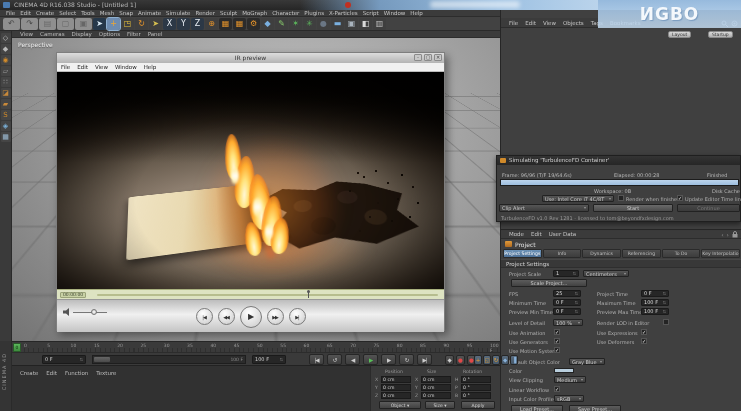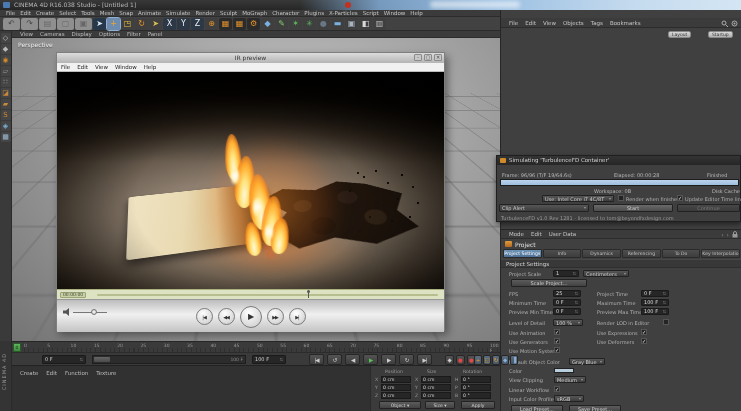--- a/index.html
+++ b/index.html
@@ -205,20 +205,23 @@
 
 <div class="app">
 
   <div class="abs titlebar">
     <span>CINEMA 4D R16.038 Studio - [Untitled 1]</span>
   </div>
   <div class="abs sky"></div>
   <div class="abs cloud"></div>
   <div class="abs appicon"></div>
   <div class="abs reddot" style="left:345px;top:2px;"></div>
+  <div class="abs wm">
+    <span>ИGBO</span>
+  </div>
   <div class="abs chip" style="left:668px;top:31px;"><span>Layout</span></div>
   <div class="abs chip" style="left:708px;top:31px;"><span>Startup</span></div>
 
   <div class="abs menubar">
       <span>File</span>
       <span>Edit</span>
       <span>Create</span>
       <span>Select</span>
       <span>Tools</span>
       <span>Mesh</span>

